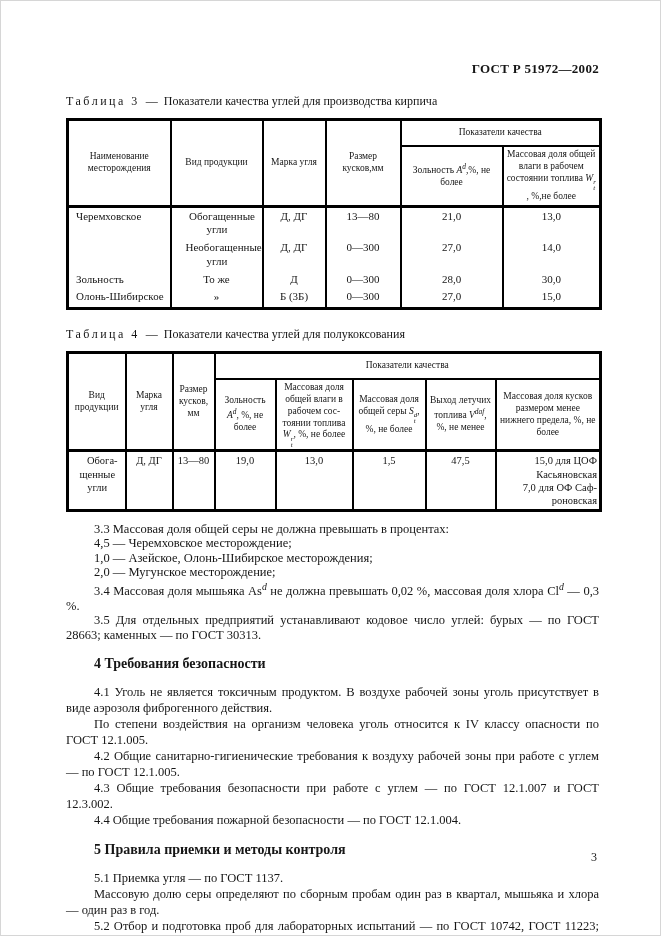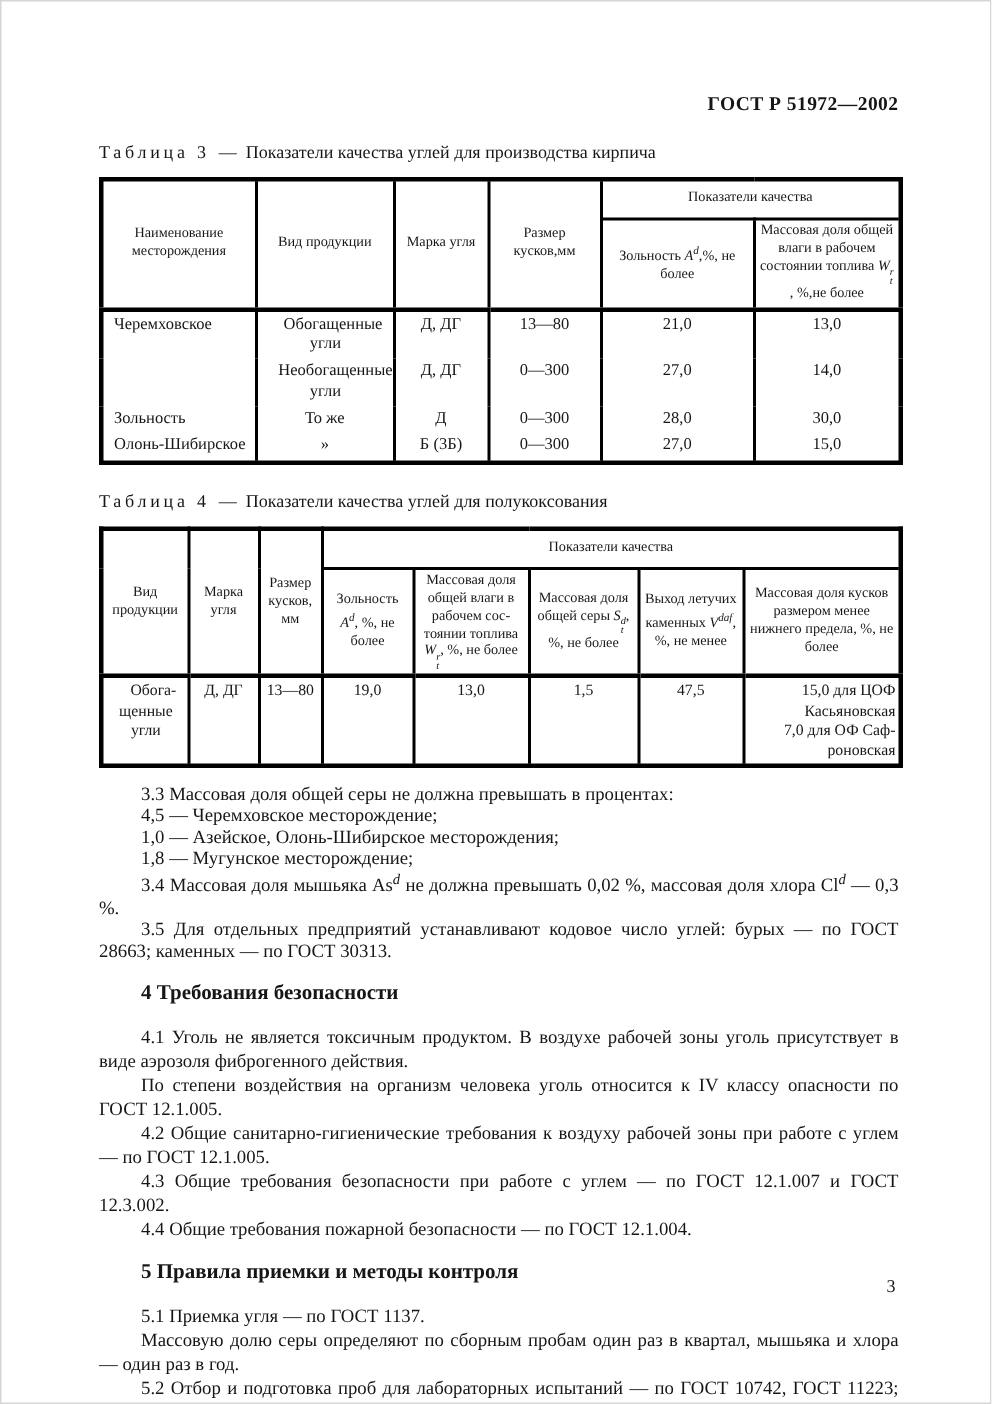--- a/index.html
+++ b/index.html
@@ -191,21 +191,21 @@
         <tr class="sub">
           <th><span>Зольность </span><span class="sym">A</span><sup>d</sup><span>, %, не более</span></th>
           <th><span>Массовая доля общей влаги в рабочем сос­тоянии топли­ва </span><span class="sym">W</span><span class="ss">
                 <span>r</span>
                 <span>t</span>
               </span><span>, %, не более</span></th>
           <th><span>Массовая доля общей серы </span><span class="sym">S</span><span class="ss">
                 <span>d</span>
                 <span>t</span>
               </span><span>, %, не более</span></th>
-          <th><span>Выход летучих каменных </span><span class="sym">V</span><sup>daf</sup><span>, %, не менее</span></th>
+          <th><span>Выход летучих топлива </span><span class="sym">V</span><sup>daf</sup><span>, %, не менее</span></th>
           <th>Массовая доля кусков размером менее нижнего предела, %, не более</th>
         </tr>
       </thead>
       <tbody>
         <tr style="height:52px">
           <td class="prod-wrap">Обога­щенные угли</td>
           <td>Д, ДГ</td>
           <td>13—80</td>
           <td>19,0</td>
           <td>13,0</td>
@@ -216,21 +216,21 @@
             <div>7,0 для ОФ Саф-роновская</div>
           </td>
         </tr>
       </tbody>
     </table>
 
     <div class="paras paras-tight">
       <p>3.3 Массовая доля общей серы не должна превышать в процентах:</p>
       <p>4,5 — Черемховское месторождение;</p>
       <p>1,0 — Азейское, Олонь-Шибирское месторождения;</p>
-      <p>1,8 — Мугунское месторождение;</p>
+      <p>2,0 — Мугунское месторождение;</p>
       <p><span>3.4 Массовая доля мышьяка As</span><sup>d</sup><span> не должна превышать 0,02 %, массовая доля хлора Cl</span><sup>d</sup><span> — 0,3 %.</span></p>
       <p>3.5 Для отдельных предприятий устанавливают кодовое число углей: бурых — по ГОСТ 28663; каменных — по ГОСТ 30313.</p>
     </div>
 
     <h2 class="sec">4 Требования безопасности</h2>
     <div class="paras" style="margin-top:0">
       <p>4.1 Уголь не является токсичным продуктом. В воздухе рабочей зоны уголь присутствует в виде аэрозоля фиброгенного действия.</p>
       <p>По степени воздействия на организм человека уголь относится к IV классу опасности по ГОСТ 12.1.005.</p>
       <p>4.2 Общие санитарно-гигиенические требования к воздуху рабочей зоны при работе с углем — по ГОСТ 12.1.005.</p>
       <p>4.3 Общие требования безопасности при работе с углем — по ГОСТ 12.1.007 и ГОСТ 12.3.002.</p>

